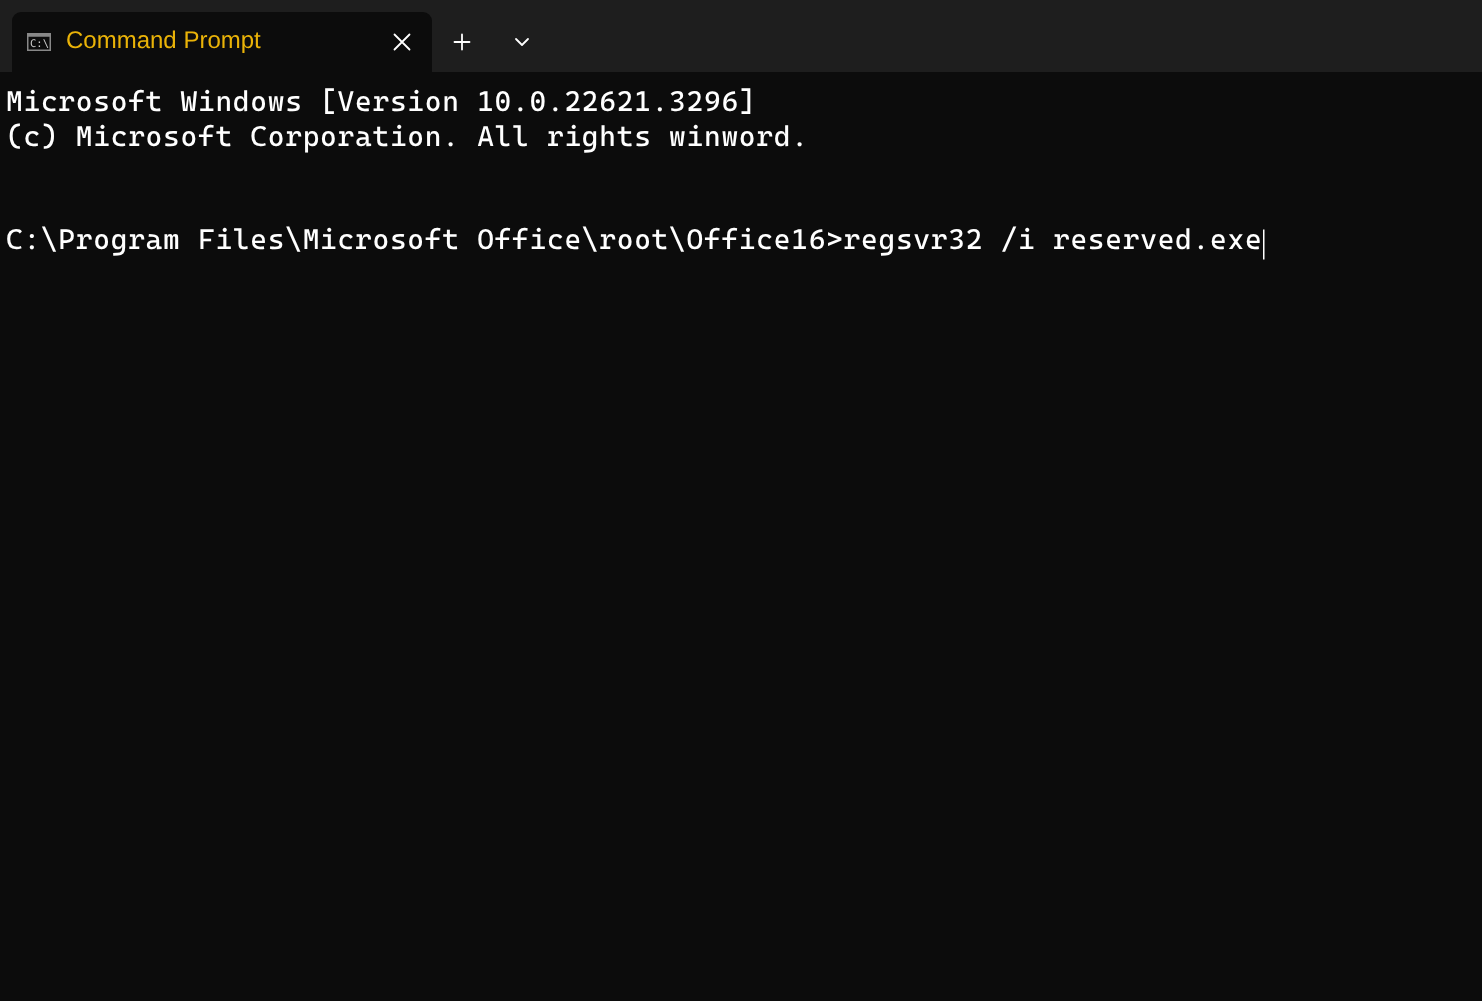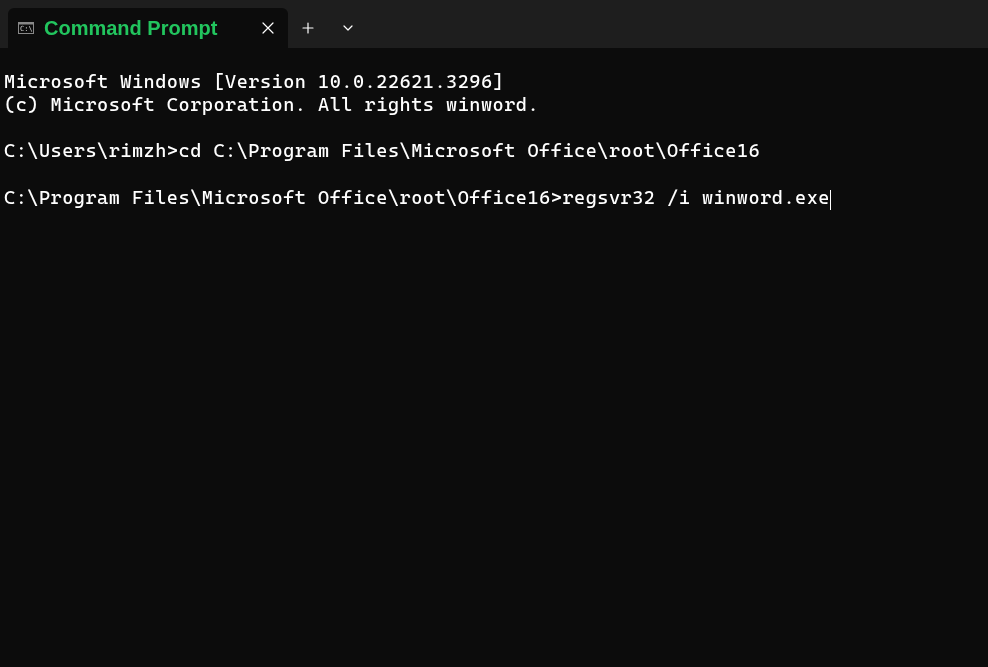--- a/index.html
+++ b/index.html
@@ -34,23 +34,23 @@
     }
     .tab-icon {
       width: 16px;
       height: 16px;
       display: flex;
       align-items: center;
       justify-content: center;
       flex-shrink: 0;
     }
     .tab-title {
-      color: #22c55e;
-      font-size: 20px;
-      font-weight: 700;
+      color: #eab308;
+      font-size: 16px;
+      font-weight: 400;
       flex: 1;
       white-space: nowrap;
     }
     .tab-close {
       width: 24px;
       height: 24px;
       display: flex;
       align-items: center;
       justify-content: center;
       border-radius: 4px;
@@ -61,21 +61,21 @@
       width: 40px;
       height: 40px;
       margin-top: 8px;
       display: flex;
       align-items: center;
       justify-content: center;
       cursor: pointer;
       color: #cccccc;
     }
     .terminal {
-      padding: 22px 4px;
+      padding: 9px 4px;
       font-family: "Cascadia Mono", "Consolas", monospace;
       font-size: 19px;
       line-height: 1.22;
       color: #ffffff;
       letter-spacing: 0.5px;
       font-weight: 500;
     }
     .terminal-line {
       white-space: pre;
     }
@@ -120,16 +120,15 @@
     <svg width="12" height="12" viewBox="0 0 12 12">
       <path d="M2 4 L6 8 L10 4" stroke="#ffffff" stroke-width="1.2" fill="none" stroke-linecap="round" stroke-linejoin="round"></path>
     </svg>
   </div>
 </div>
 
 <div class="terminal">
   <div class="terminal-line">Microsoft Windows [Version 10.0.22621.3296]</div>
   <div class="terminal-line">(c) Microsoft Corporation. All rights winword.</div>
   <div class="spacer"></div>
-  <div class="terminal-line"><span>C:\Users\rimzh&gt;</span><span>cd C:\Program Files\Microsoft Office\root\Office16</span></div>
   <div class="spacer"></div>
-  <div class="terminal-line cursor"><span>C:\Program Files\Microsoft Office\root\Office16&gt;</span><span>regsvr32 /i winword.exe</span></div>
+  <div class="terminal-line cursor"><span>C:\Program Files\Microsoft Office\root\Office16&gt;</span><span>regsvr32 /i reserved.exe</span></div>
 </div>
 
 </body></html>

